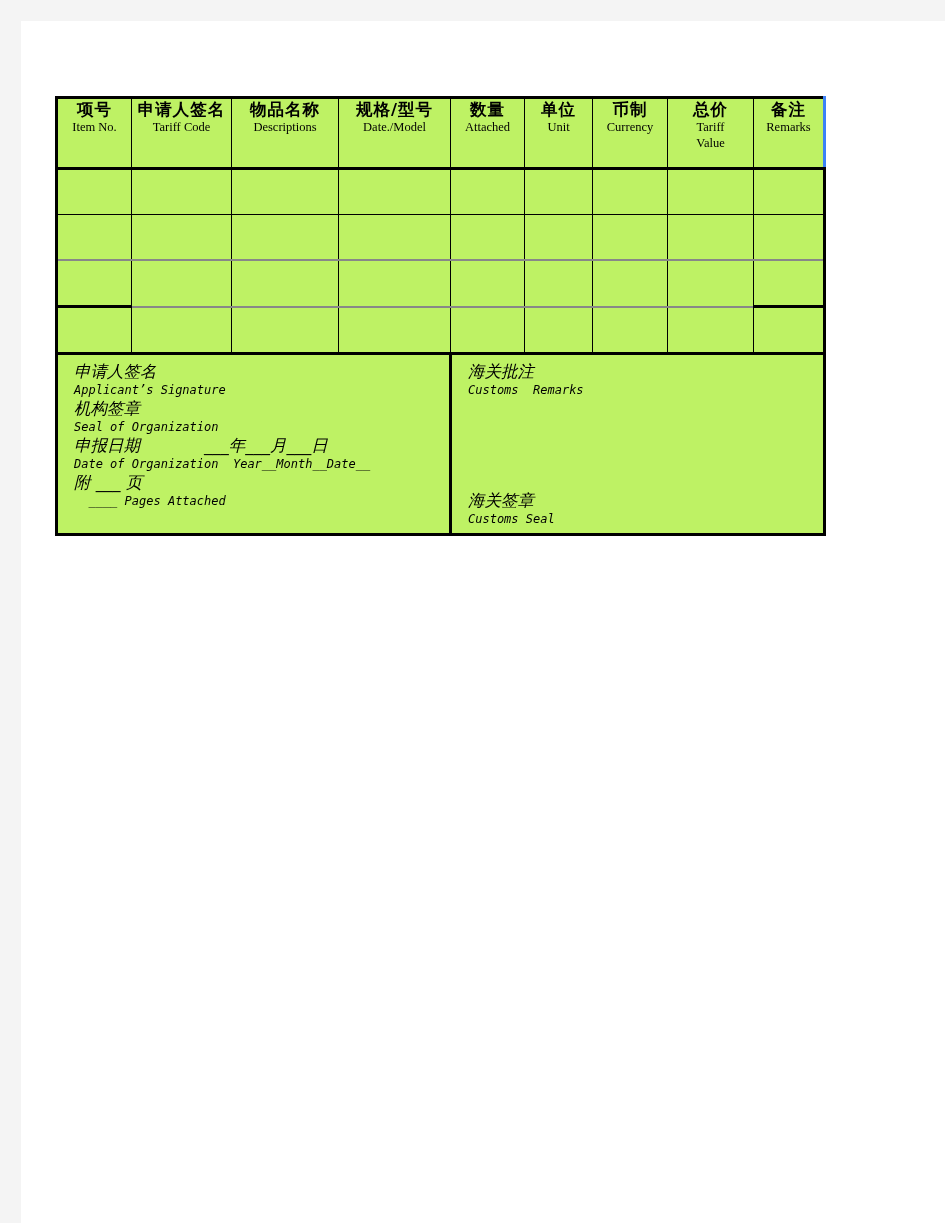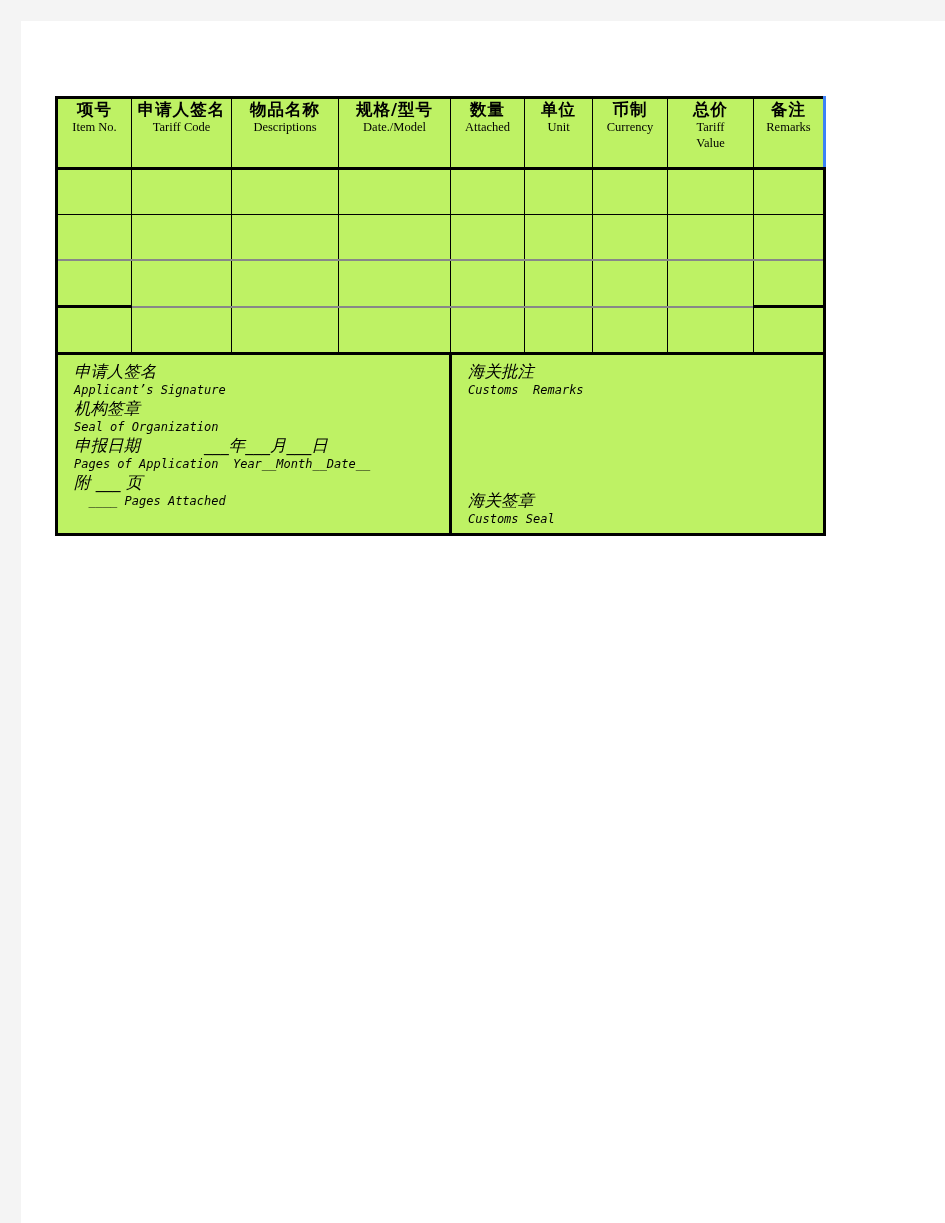--- a/index.html
+++ b/index.html
@@ -235,21 +235,21 @@
           <td class="left" colspan="4">
             <div class="cnline">申请人签名</div>
             <div class="enline">Applicant’s Signature</div>
             <div class="cnline">机构签章</div>
             <div class="enline">Seal of Organization</div>
             <div class="rowflex">
               <div class="cnline">申报日期</div>
               <div class="gap"></div>
               <div class="cnline">___年___月___日</div>
             </div>
-            <div class="enline">Pages of Application  Year__Month__Date__</div>
+            <div class="enline">Date of Organization  Year__Month__Date__</div>
             <div class="cnline">附 ___ 页</div>
             <div class="enline">  ____ Pages Attached</div>
           </td>
           <td class="right" colspan="5">
             <div class="cnline">海关批注</div>
             <div class="enline">Customs  Remarks</div>
             <div class="spacer-lg"></div>
             <div class="spacer-lg"></div>
             <div class="cnline">海关签章</div>
             <div class="enline">Customs Seal</div>

